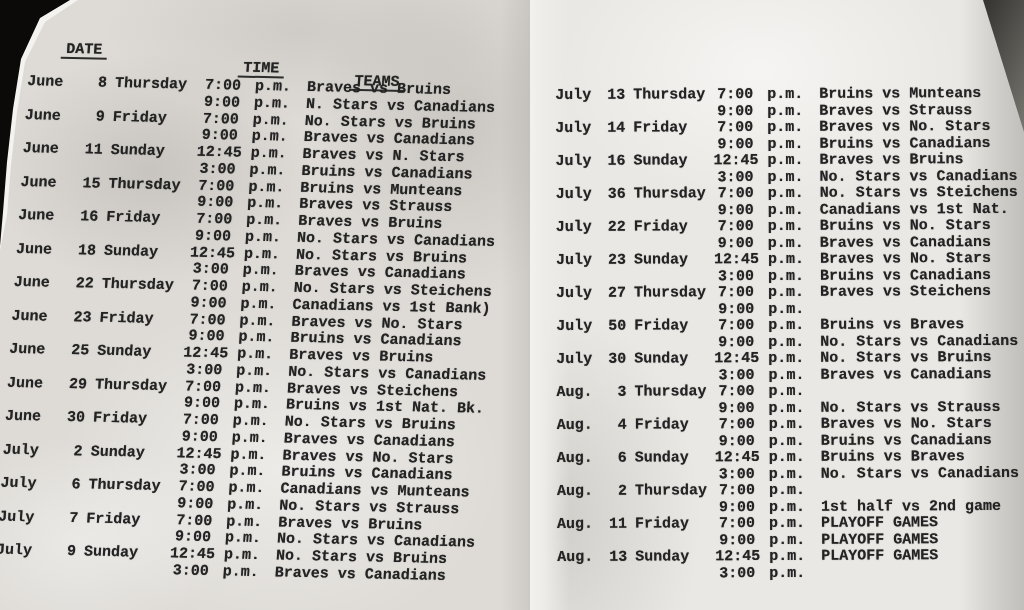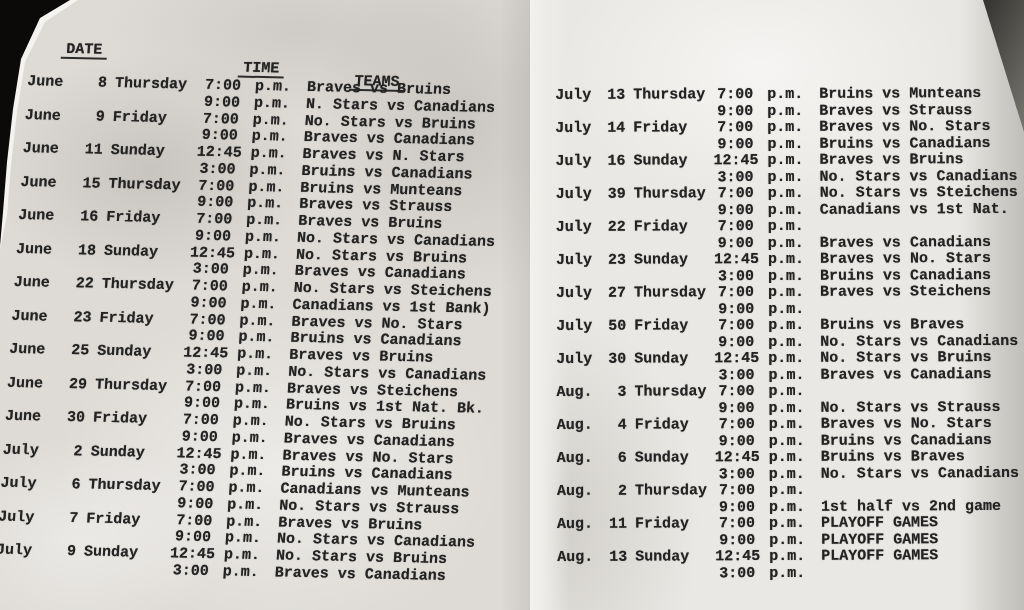--- a/index.html
+++ b/index.html
@@ -374,40 +374,41 @@
         <div class="line">
     <span class="c month"></span>
     <span class="c day"></span>
     <span class="c weekday"></span>
     <span class="c time">3:00</span>
     <span class="c meridiem">p.m.</span>
     <span class="c teams">No. Stars vs Canadians</span>
   </div>
         <div class="line">
     <span class="c month">July</span>
-    <span class="c day">39</span>
+    <span class="c day">36</span>
     <span class="c weekday">Thursday</span>
     <span class="c time">7:00</span>
     <span class="c meridiem">p.m.</span>
     <span class="c teams">No. Stars vs Steichens</span>
   </div>
         <div class="line">
     <span class="c month"></span>
     <span class="c day"></span>
     <span class="c weekday"></span>
     <span class="c time">9:00</span>
     <span class="c meridiem">p.m.</span>
     <span class="c teams">Canadians vs 1st Nat.</span>
   </div>
         <div class="line">
     <span class="c month">July</span>
     <span class="c day">22</span>
     <span class="c weekday">Friday</span>
     <span class="c time">7:00</span>
     <span class="c meridiem">p.m.</span>
+    <span class="c teams">Bruins vs No. Stars</span>
   </div>
         <div class="line">
     <span class="c month"></span>
     <span class="c day"></span>
     <span class="c weekday"></span>
     <span class="c time">9:00</span>
     <span class="c meridiem">p.m.</span>
     <span class="c teams">Braves vs Canadians</span>
   </div>
         <div class="line">

